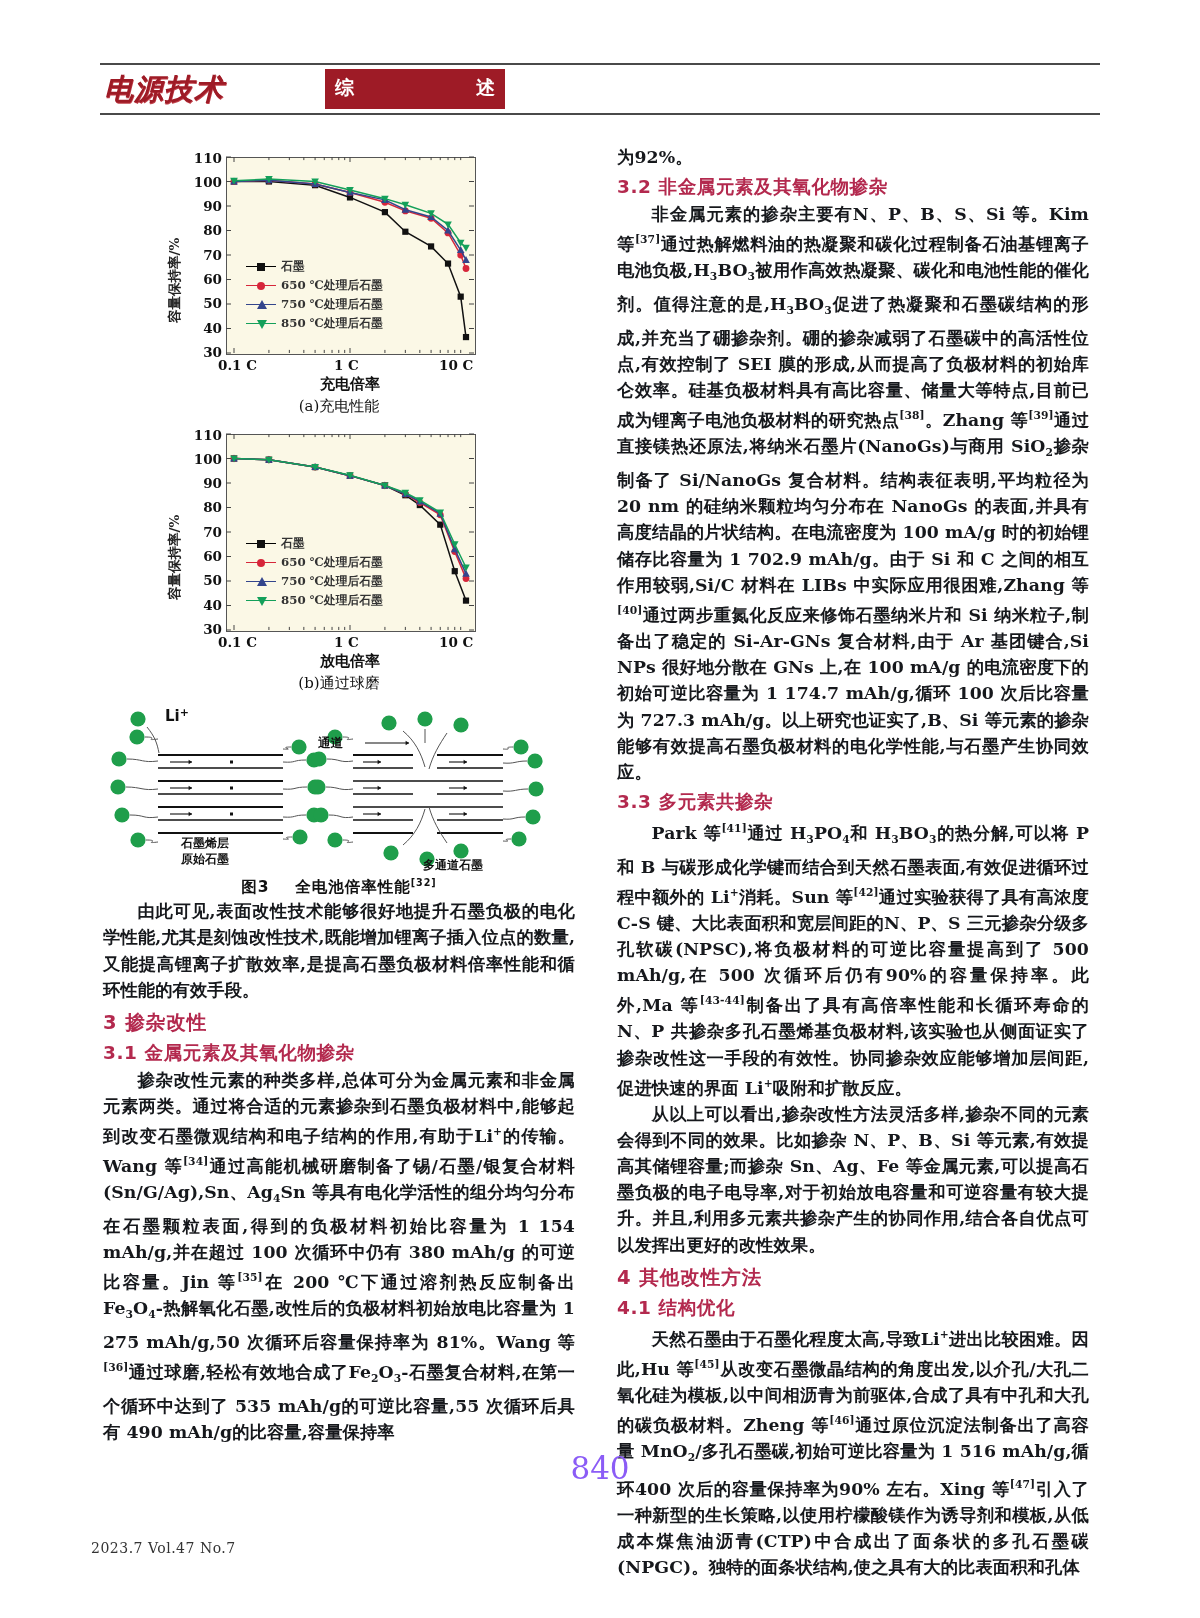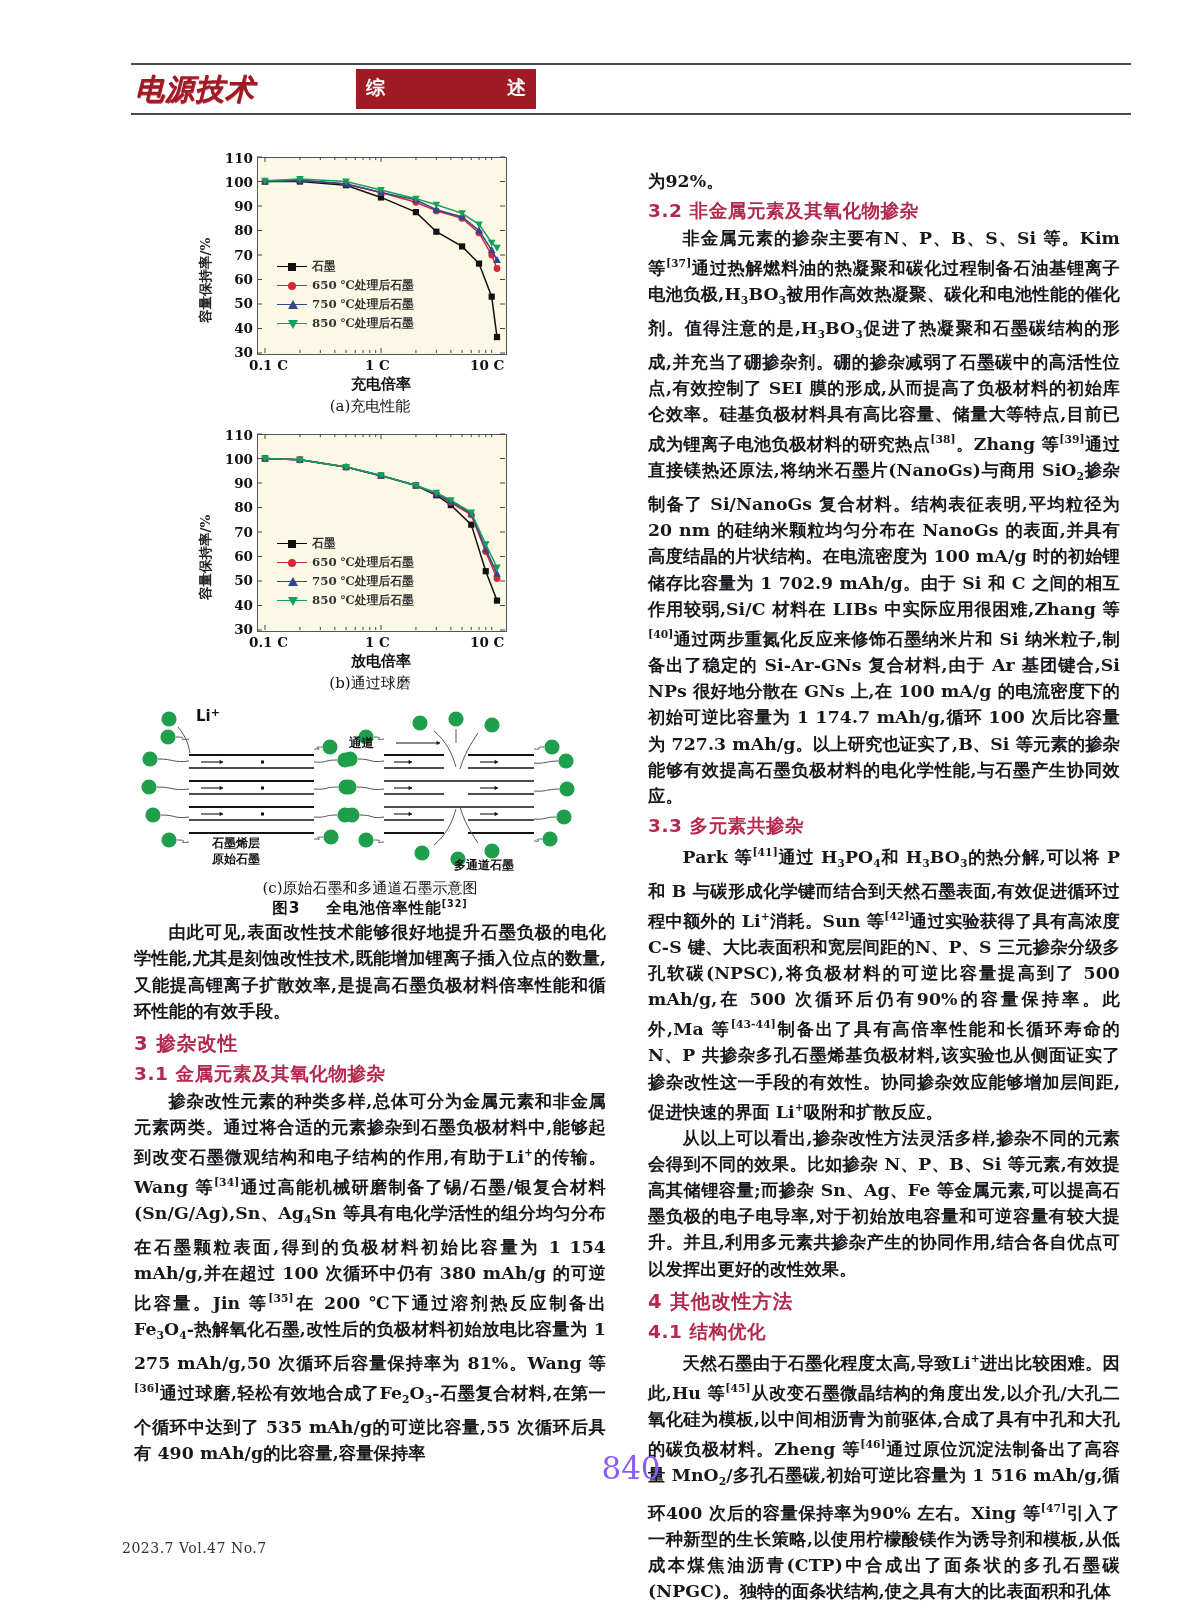--- a/index.html
+++ b/index.html
@@ -1,33 +1,33 @@
 <!DOCTYPE html>
 <html><head>
 <meta charset="utf-8">
 <style>
   html,body{margin:0;padding:0;background:#ffffff;}
   body{width:1200px;height:1618px;font-family:"Liberation Serif","DejaVu Serif",serif;color:#1a1a1a;position:relative;overflow:hidden;}
-  .page{position:absolute;inset:0;margin-left:31px;}
+  .page{position:absolute;inset:0;}
 
   
   .hdr{position:absolute;left:100px;top:63px;width:1000px;height:52px;}
   .hdr-rule-top{position:absolute;left:0;top:0;width:1000px;height:2px;background:#4a4a4a;}
   .hdr-rule-bot{position:absolute;left:0;top:50px;width:1000px;height:2px;background:#4a4a4a;}
   .hdr-logo{position:absolute;left:4px;top:7px;font-family:"DejaVu Serif",serif;font-weight:bold;font-style:italic;
             font-size:29px;color:#9e1b26;letter-spacing:1px;line-height:38px;white-space:nowrap;
             text-shadow:0.5px 0.5px 0 #c0404a;}
   .hdr-badge{position:absolute;left:225px;top:6px;width:180px;height:40px;background:#9e1b26;}
   .hdr-badge .b1{position:absolute;left:10px;top:6px;color:#fff;font-weight:bold;font-size:19px;font-family:"DejaVu Serif",serif;}
   .hdr-badge .b2{position:absolute;right:10px;top:6px;color:#fff;font-weight:bold;font-size:19px;font-family:"DejaVu Serif",serif;}
 
   
   .col{position:absolute;width:472px;}
   .col-left{left:103px;top:145px;}
-  .col-right{left:617px;top:168px;}
+  .col-right{left:617px;top:144px;}
 
   p.body{margin:0 0 0 0;font-size:17.3px;line-height:26.2px;text-align:justify;text-justify:inter-ideograph;
          font-family:"DejaVu Serif","Liberation Serif",serif;font-weight:bold;letter-spacing:0.1px;color:#16181c;}
   p.indent{text-indent:2em;}
   h2.sec{margin:6px 0 2px 0;font-size:19.5px;font-weight:bold;color:#b3294e;font-family:"DejaVu Sans","Liberation Sans",sans-serif;letter-spacing:1px;}
   h3.sub{margin:4px 0 2px 0;font-size:18.5px;font-weight:bold;color:#b3294e;font-family:"DejaVu Sans","Liberation Sans",sans-serif;letter-spacing:0.6px;}
   sup{font-size:0.62em;vertical-align:super;}
   sub{font-size:0.62em;vertical-align:sub;}
 
   
@@ -478,21 +478,20 @@
               <line x1="262" x2="306" y1="46" y2="46" stroke="#111" stroke-width="1.1"></line>
               <polygon points="306,46 302.6,43.8 302.6,48.2" fill="#111"></polygon>
             </g>
           <text x="62" y="24" font-family="DejaVu Sans, sans-serif" font-size="15" font-weight="bold" fill="#111">Li<tspan font-size="11" dy="-5">+</tspan></text>
           <text x="215" y="50" font-family="DejaVu Serif, serif" font-size="12.5" font-weight="bold" fill="#111">通道</text>
           <text x="78" y="150" font-family="DejaVu Serif, serif" font-size="12" font-weight="bold" fill="#111">石墨烯层</text>
           <text x="78" y="166" font-family="DejaVu Serif, serif" font-size="12" font-weight="bold" fill="#111">原始石墨</text>
           <text x="320" y="172" font-family="DejaVu Serif, serif" font-size="12" font-weight="bold" fill="#111">多通道石墨</text>
         </svg>
       </div>
-      <div class="subcap">(c)原始石墨和多通道石墨示意图</div>
       <div class="figcap">
         <span>图3</span>&nbsp;&nbsp;&nbsp;&nbsp;<span>全电池倍率性能</span><sup>[32]</sup>
       </div>
     </div>
 
     <p class="body indent">由此可见,表面改性技术能够很好地提升石墨负极的电化学性能,尤其是刻蚀改性技术,既能增加锂离子插入位点的数量,又能提高锂离子扩散效率,是提高石墨负极材料倍率性能和循环性能的有效手段。</p>
 
     <h2 class="sec">3  掺杂改性</h2>
     <h3 class="sub">3.1  金属元素及其氧化物掺杂</h3>
 

